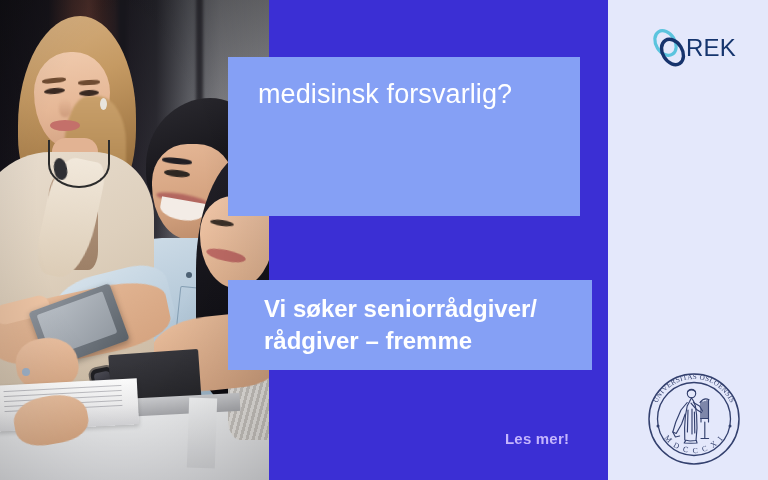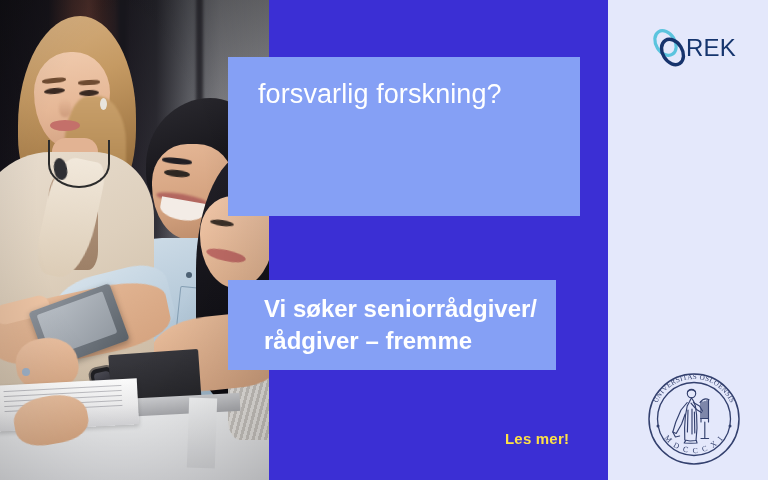--- a/index.html
+++ b/index.html
@@ -251,36 +251,36 @@
     padding: 20px 22px 0 30px;
   }
   .box-headline .line {
     color: #ffffff;
     font-size: 27px;
     line-height: 35px;
     letter-spacing: .1px;
     white-space: nowrap;
   }
   .box-job {
-    left: 228px; top: 280px; width: 328px; height: 90px;
+    left: 228px; top: 280px; width: 364px; height: 90px;
     padding: 13px 22px 0 36px;
   }
   .box-job .line {
     color: #ffffff;
     font-size: 24px;
     font-weight: bold;
     line-height: 32px;
     white-space: nowrap;
   }
 
   
   .cta {
     position: absolute;
     left: 505px; top: 430px;
-    color: #fde047;
+    color: #c4b5fd;
     font-size: 15px;
     font-weight: bold;
     letter-spacing: .2px;
     text-align: right;
   }
 
   
   .rightpanel {
     position: absolute;
     left: 608px; top: 0; width: 160px; height: 480px;
@@ -377,21 +377,21 @@
     <div class="papers-lines"></div>
     <div class="hand2"></div>
     <div class="book-stand"></div>
 
     <div class="vignette"></div>
   </div>
 
   <div class="mid"></div>
 
   <div class="textbox box-headline">
-    <div class="line">forsvarlig forskning?</div>
+    <div class="line">medisinsk forsvarlig?</div>
   </div>
 
   <div class="textbox box-job">
     <div class="line">Vi søker seniorrådgiver/</div>
     <div class="line">rådgiver – fremme</div>
   </div>
 
   <div class="cta">Les mer!</div>
 
   <div class="rightpanel"></div>

